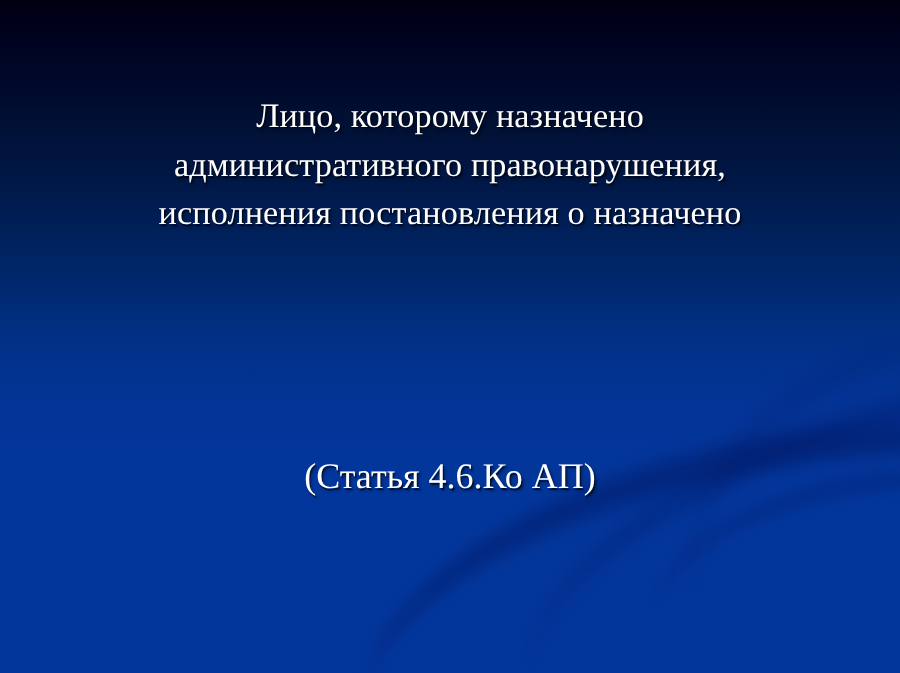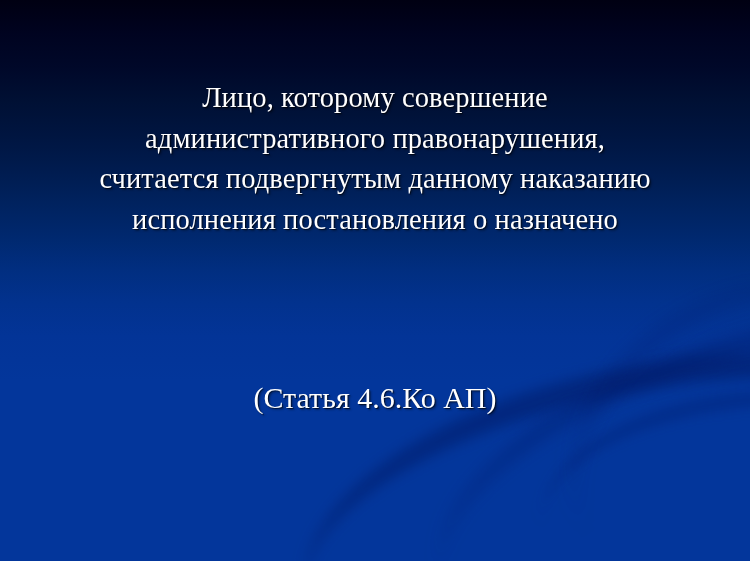--- a/index.html
+++ b/index.html
@@ -129,21 +129,20 @@
 <body>
 
 <div id="slide">
 
   <div class="swoosh swoosh-a"></div>
   <div class="swoosh swoosh-b"></div>
   <div class="swoosh swoosh-c"></div>
   <div class="swoosh swoosh-d"></div>
 
   <div id="body-text">
-      <span class="line"><span>Лицо, которому совершение</span></span>
+      <span class="line"><span>Лицо, которому назначено</span></span>
       <span class="line"><span>административного правонарушения,</span></span>
-      <span class="line"><span>считается подвергнутым данному наказанию</span></span>
       <span class="line"><span>исполнения постановления о назначено</span></span>
     </div>
 
   <div id="citation">(Статья 4.6.Ко АП)</div>
 
 </div>
 
 </body></html>

